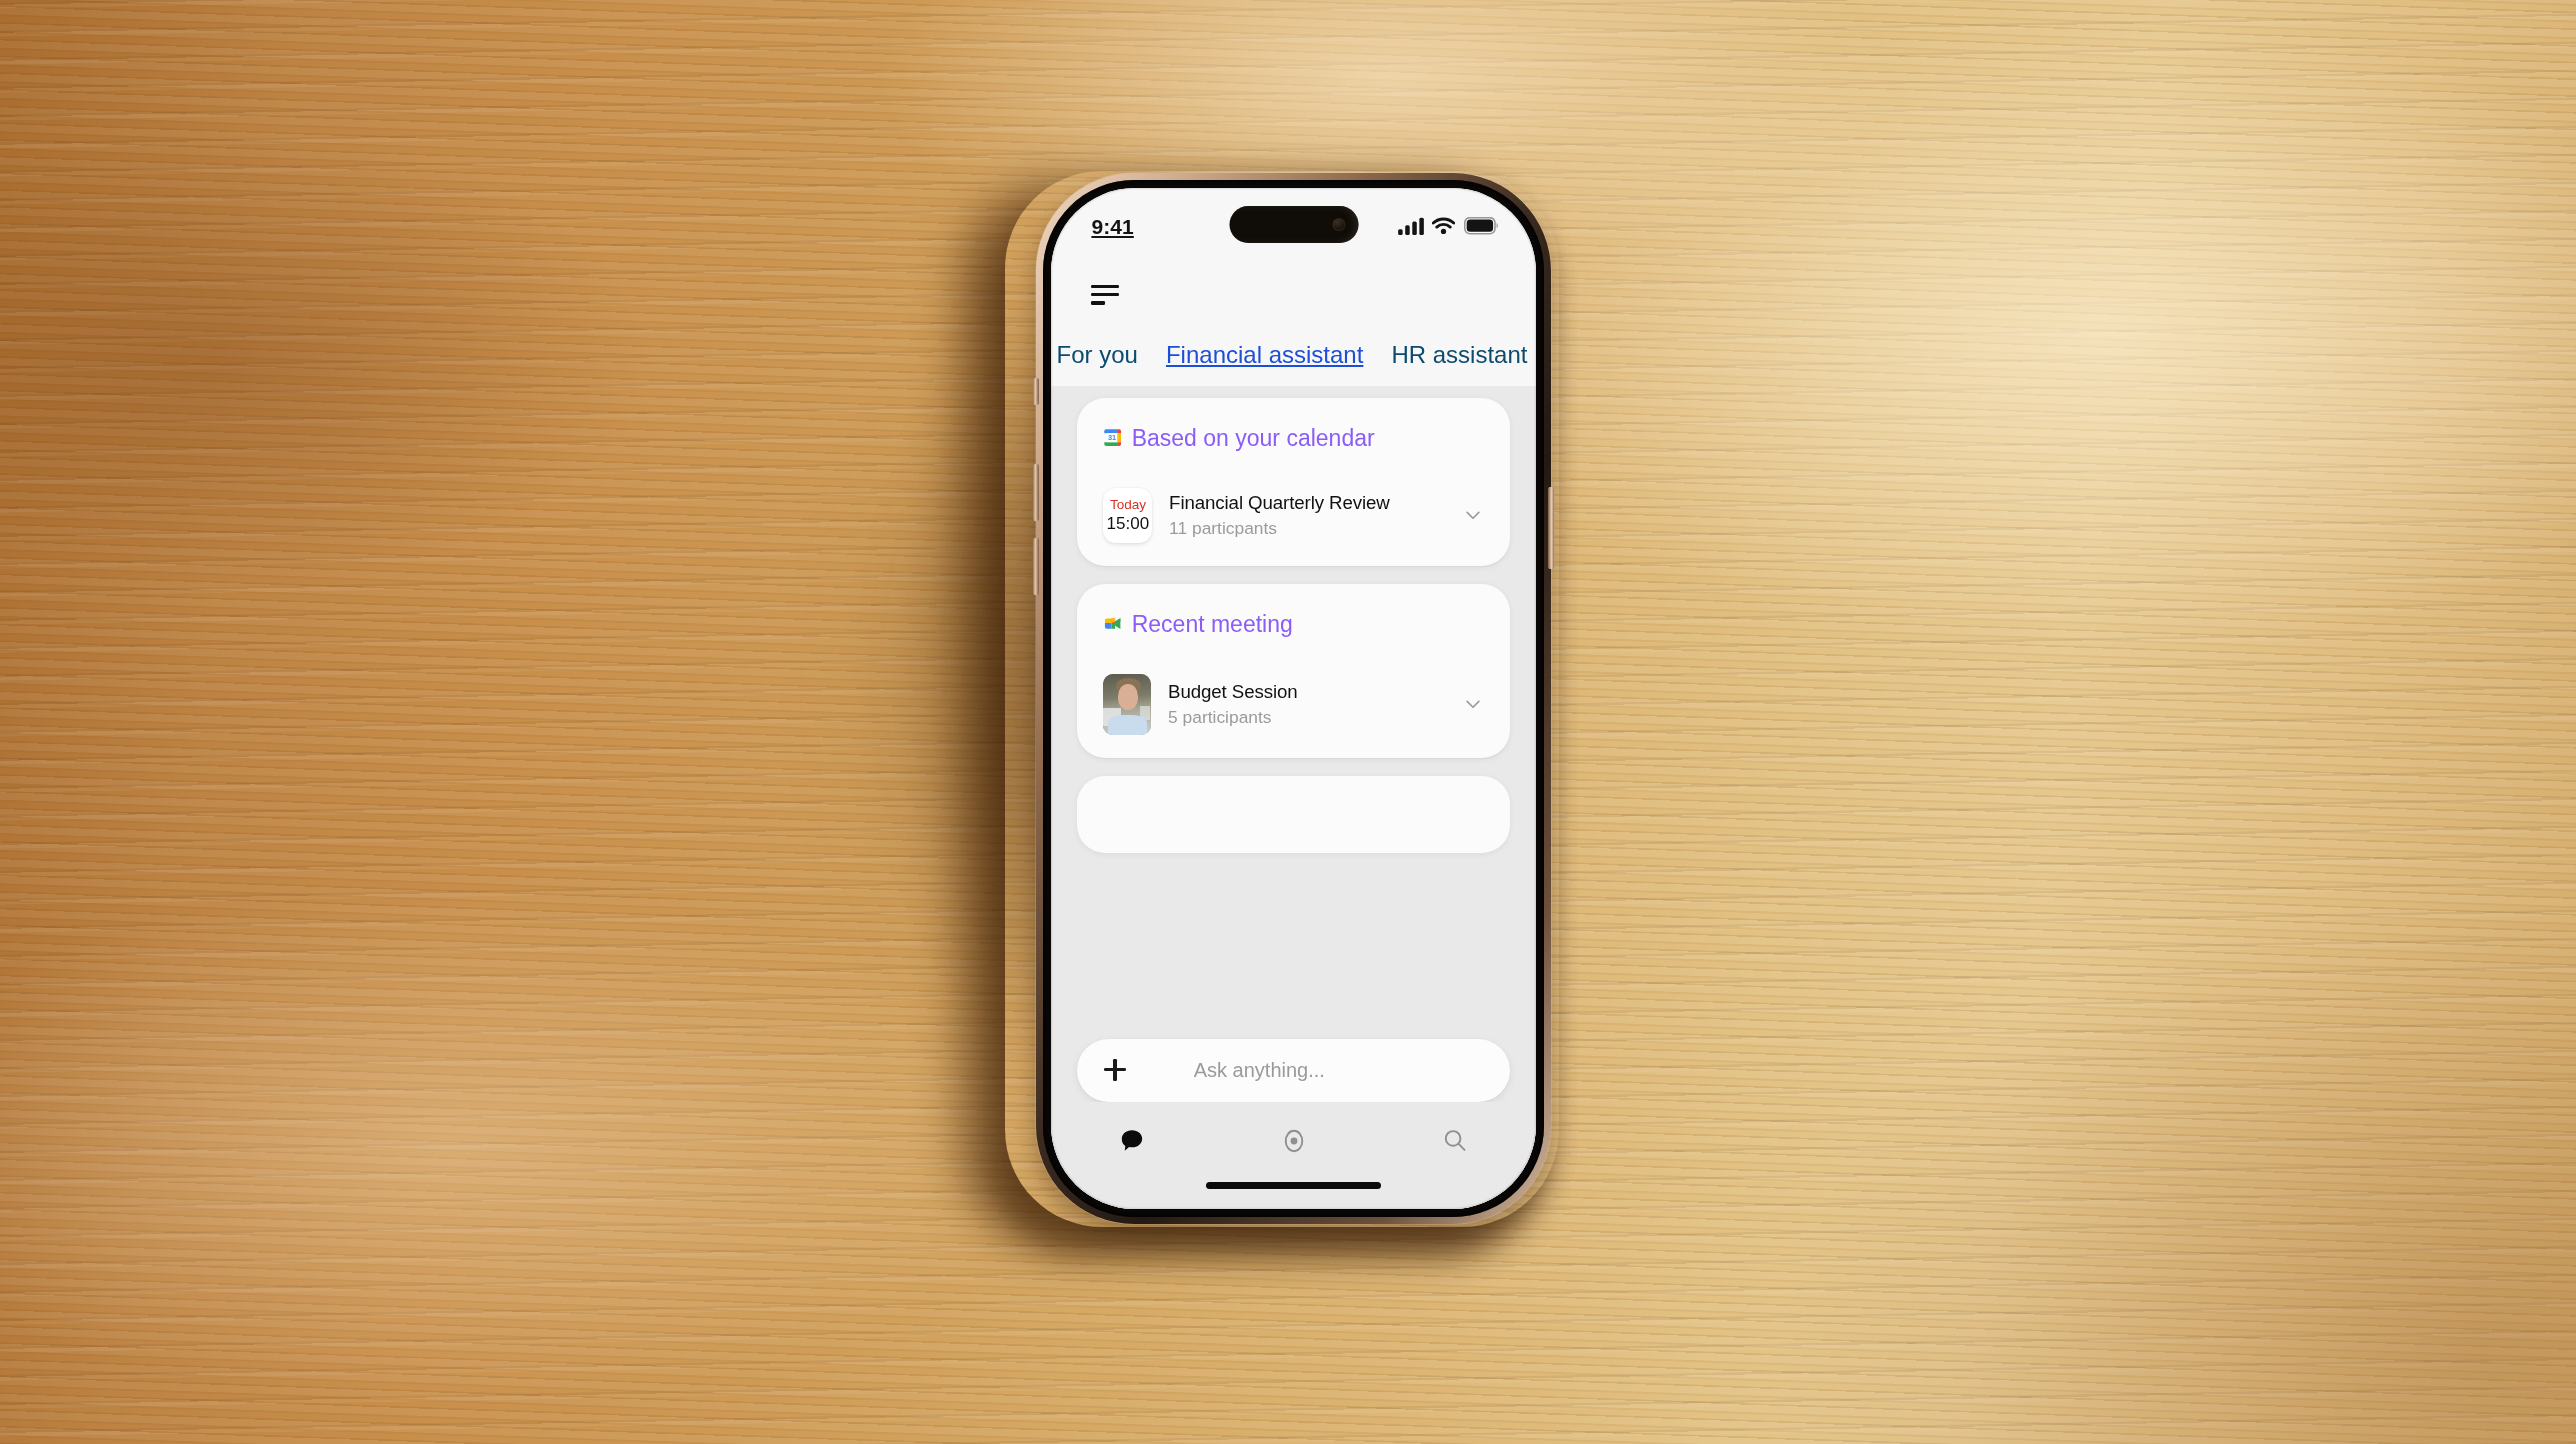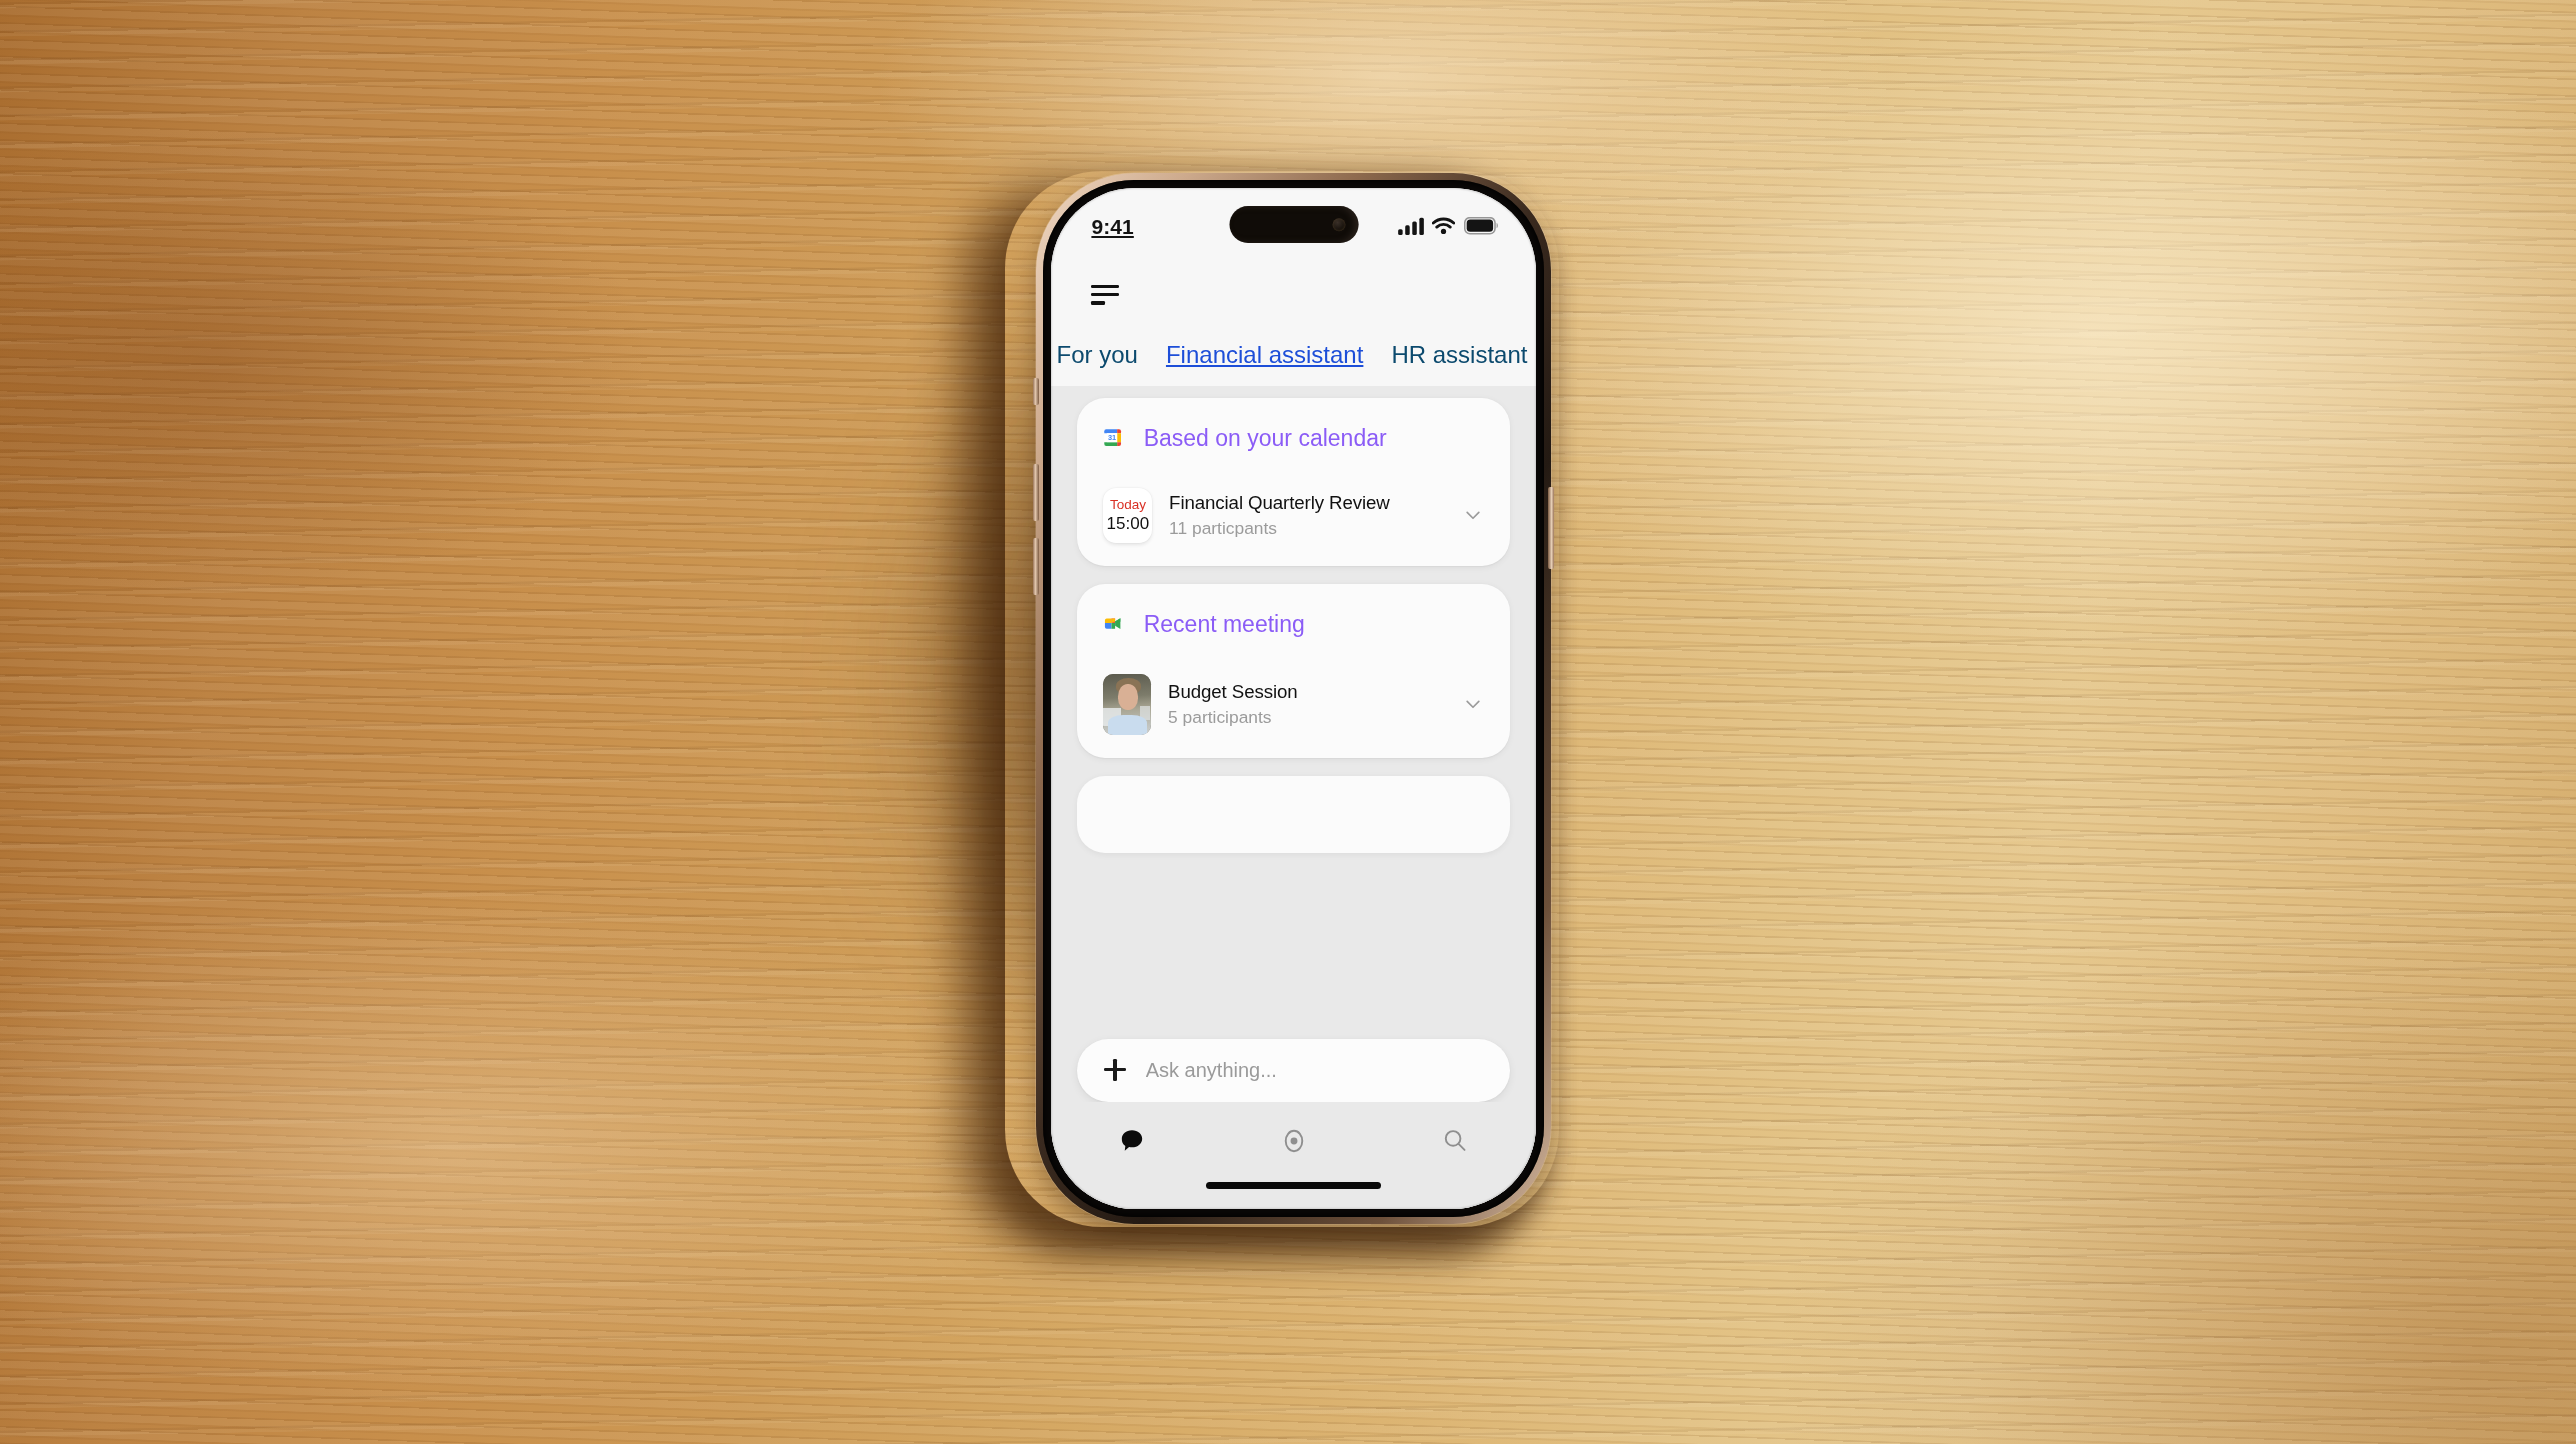--- a/index.html
+++ b/index.html
@@ -131,21 +131,21 @@
     padding:11.6px 26px 0 26px;
     background:#e9e9e9;
   }
   .card {
     background:#fbfbfb;
     border-radius:28px;
     padding:27px 26px 23px 26px;
     margin-bottom:18px;
     box-shadow:0 1.9px 6.4px rgba(0,0,0,.055), 0 0.6px 1.3px rgba(0,0,0,.04);
   }
-  .card-src { display:flex; align-items:center; gap:21px; margin-bottom:9px; }
+  .card-src { display:flex; align-items:center; gap:9px; margin-bottom:9px; }
   .card-src-label { font-size:23px; color:#8b5cf6; }
   .card-prompt { font-size:24px; line-height:1.31; color:#121212; font-weight:400; letter-spacing:-0.1px; }
   .card-attach { display:flex; align-items:center; gap:16.7px; margin-top:36px; }
   .card-attach-text { flex:1; }
   .attach-title { font-size:18.7px; color:#111; font-weight:500; letter-spacing:-0.1px; }
   .attach-sub  { font-size:17.4px; color:#9b9b9b; margin-top:3.2px; }
   .chev { width:22px; height:22px; flex:0 0 auto; }
 
   
   .date-chip {
@@ -187,21 +187,21 @@
     display:flex; align-items:center; gap:19.3px; padding:0 27px;
     box-shadow:0 2.6px 9px rgba(0,0,0,.07), 0 0.6px 1.9px rgba(0,0,0,.05);
     cursor:text;
   }
   #plus-icon { width:22px; height:22px; position:relative; flex:0 0 auto; }
   #plus-icon::before, #plus-icon::after { content:""; position:absolute; background:#1a1a1a; border-radius:1.3px; }
   #plus-icon::before { left:0; top:9px; width:22px; height:3.2px; }
   #plus-icon::after  { top:0; left:9px; width:3.2px; height:22px; }
   #composer-input {
     flex:1; border:none; outline:none; background:transparent;
-    font-family:"Liberation Sans", sans-serif; font-size:20px; color:#1a1a1a;
+    font-family:"Liberation Sans", sans-serif; font-size:20px; color:#1a1a1a;margin-left:48px;
   }
   #composer-input::placeholder { color:#9a9a9a; }
 
   
   #navbar { height:80px; display:flex; align-items:center; background:#e9e9e9; }
   .nav-item { flex:1; display:flex; align-items:center; justify-content:center; cursor:pointer; height:100%; }
   #home-ind-wrap { height:27px; background:#e9e9e9; display:flex; align-items:flex-start; justify-content:center; }
   #home-ind { width:175px; height:7px; border-radius:3.9px; background:#0a0a0a; }
 
   

